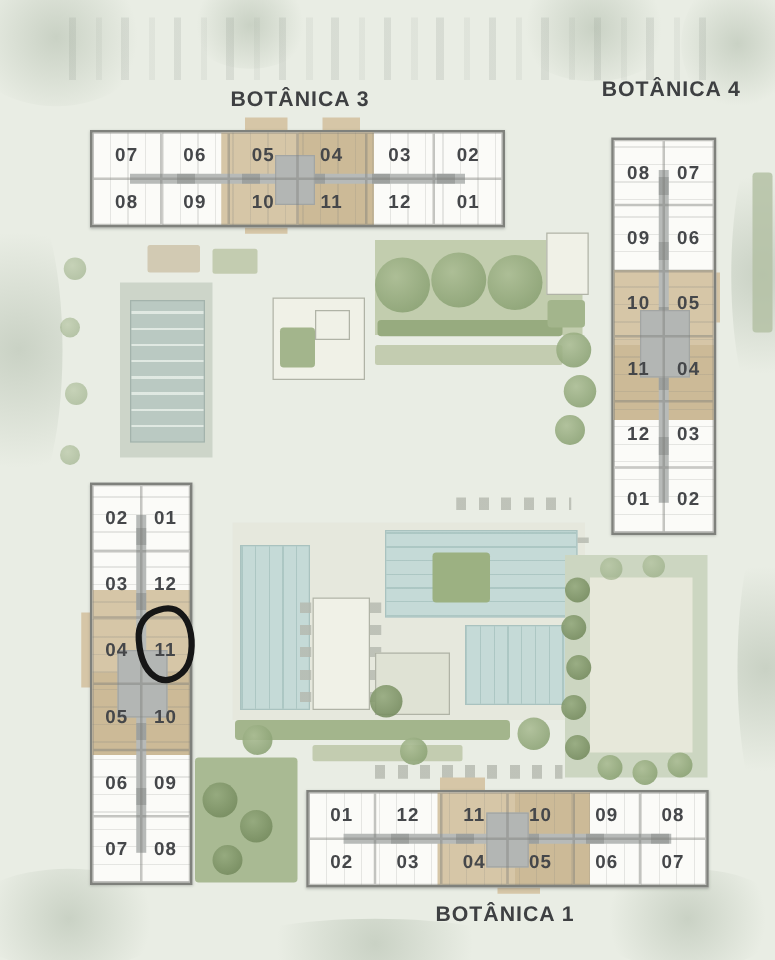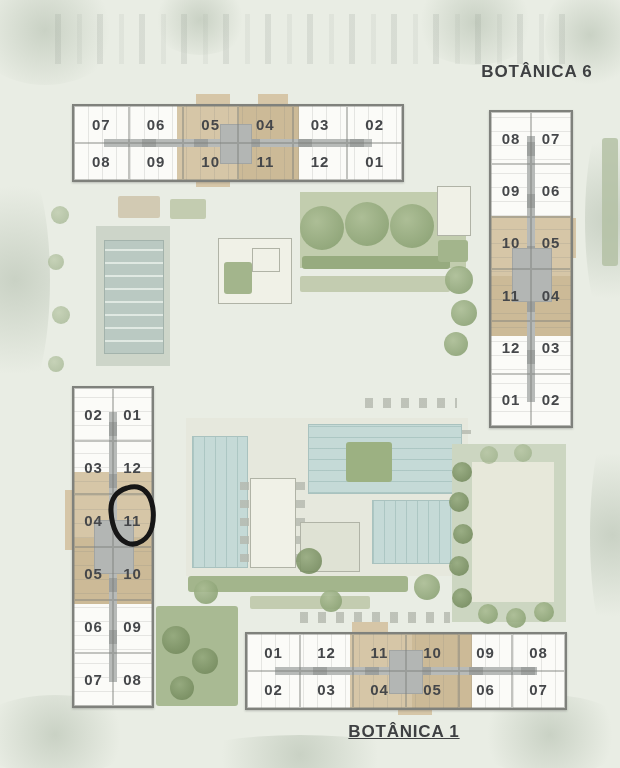--- a/index.html
+++ b/index.html
@@ -230,16 +230,17 @@
       <div class="cell">08</div>
       <div class="cell">02</div>
       <div class="cell">03</div>
       <div class="cell">04</div>
       <div class="cell">05</div>
       <div class="cell">06</div>
       <div class="cell">07</div>
     </div>
   </div>
 
-  <div class="title" style="left:455px;top:62px;width:164px;">BOTÂNICA 6</div>
-  <div class="title" style="left:318px;top:722px;width:172px;text-decoration:underline;">BOTÂNICA 1</div>
+  <div class="title" style="left:120px;top:70px;width:240px;">BOTÂNICA 3</div>
+  <div class="title" style="left:455px;top:62px;width:164px;">BOTÂNICA 4</div>
+  <div class="title" style="left:318px;top:722px;width:172px;">BOTÂNICA 1</div>
 
 </div>
 
 </body></html>

